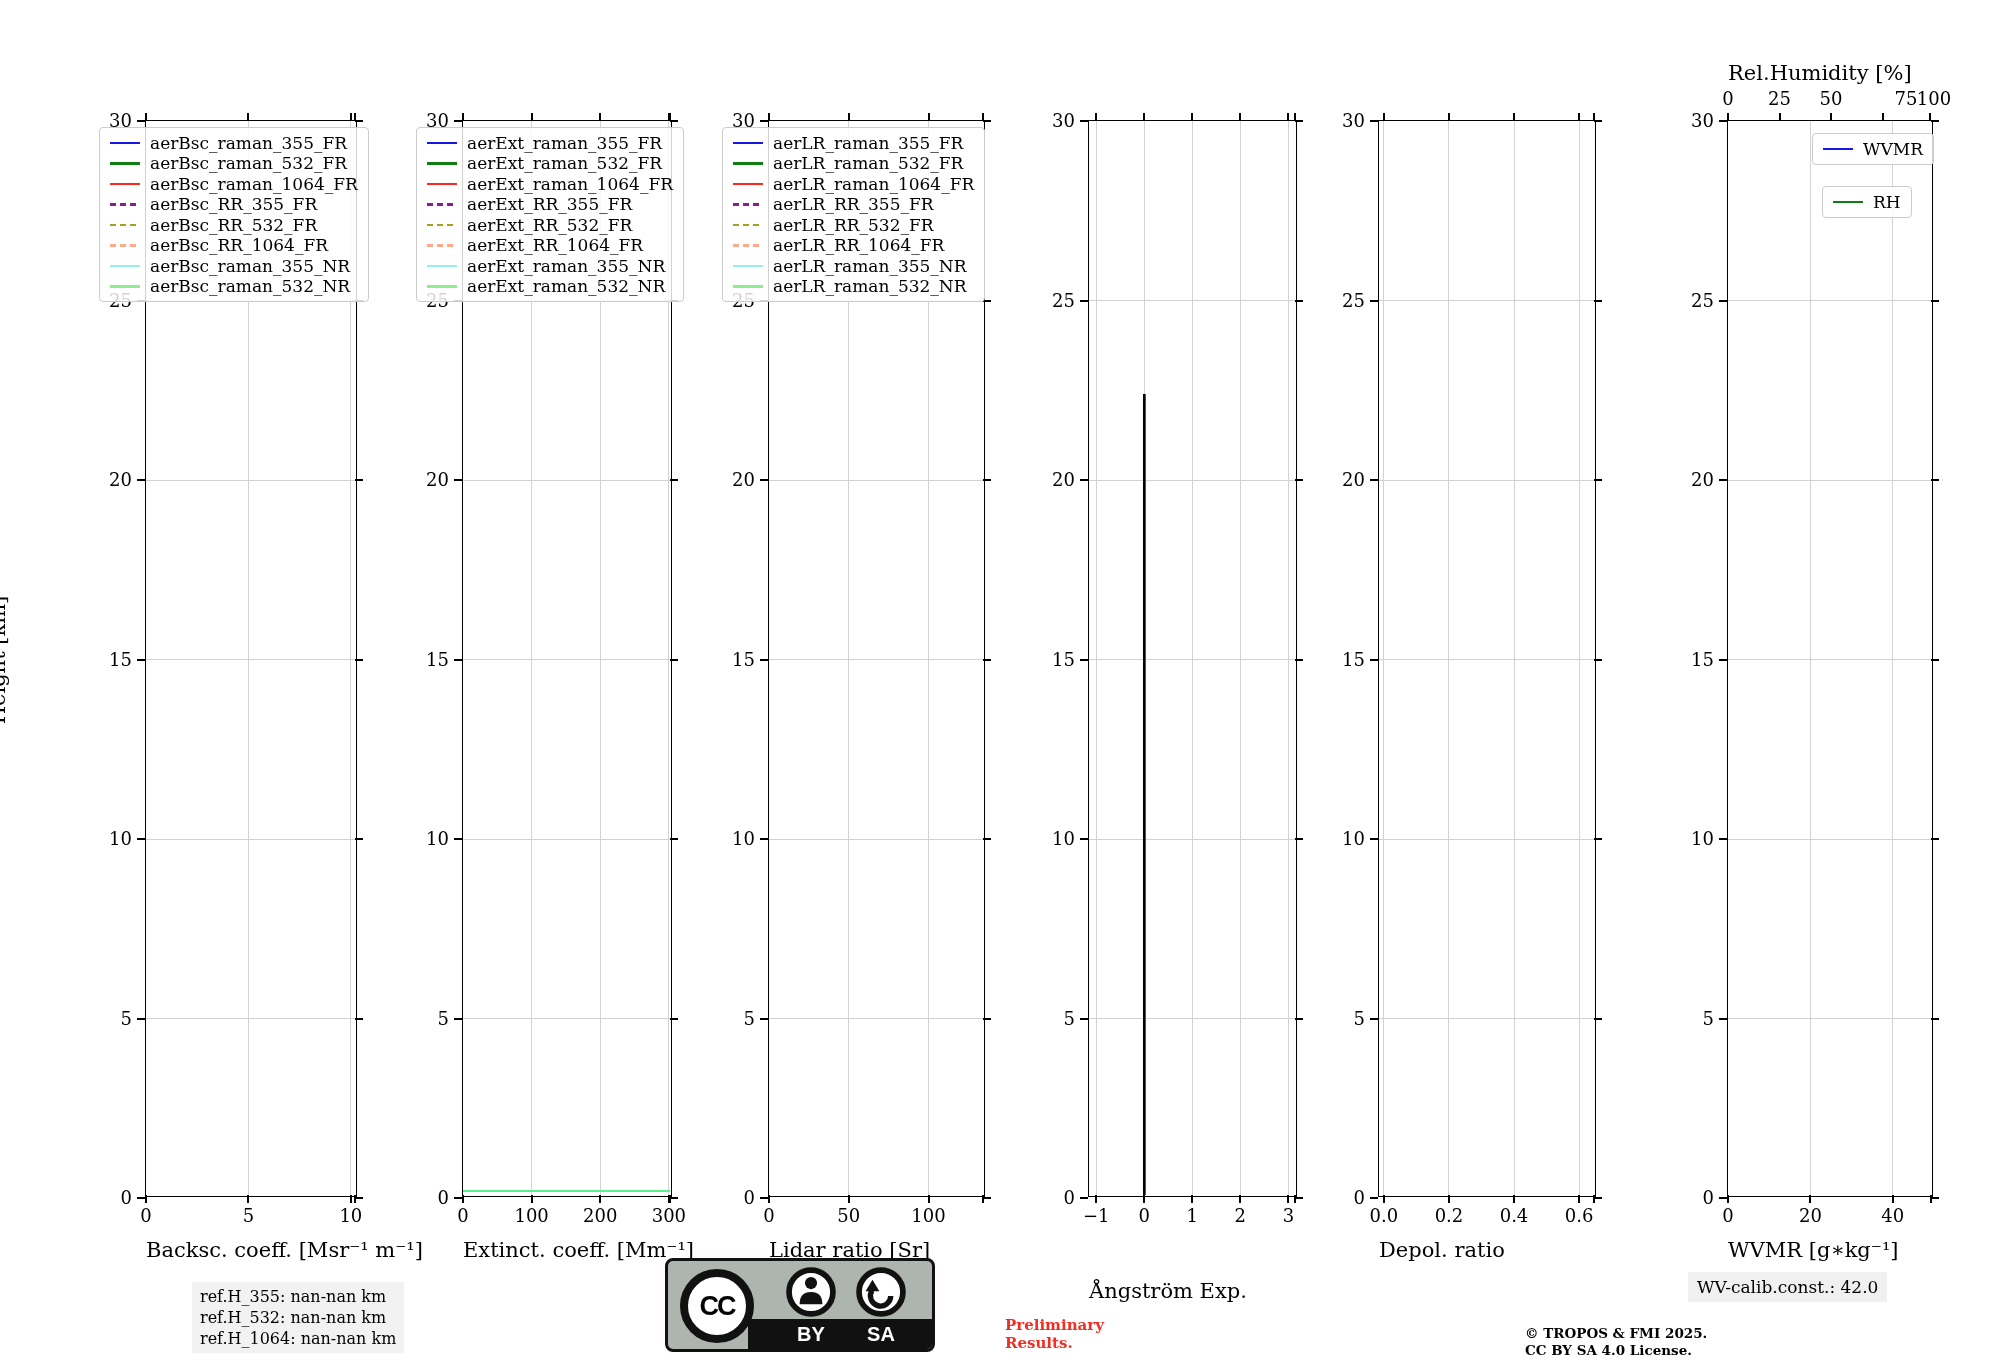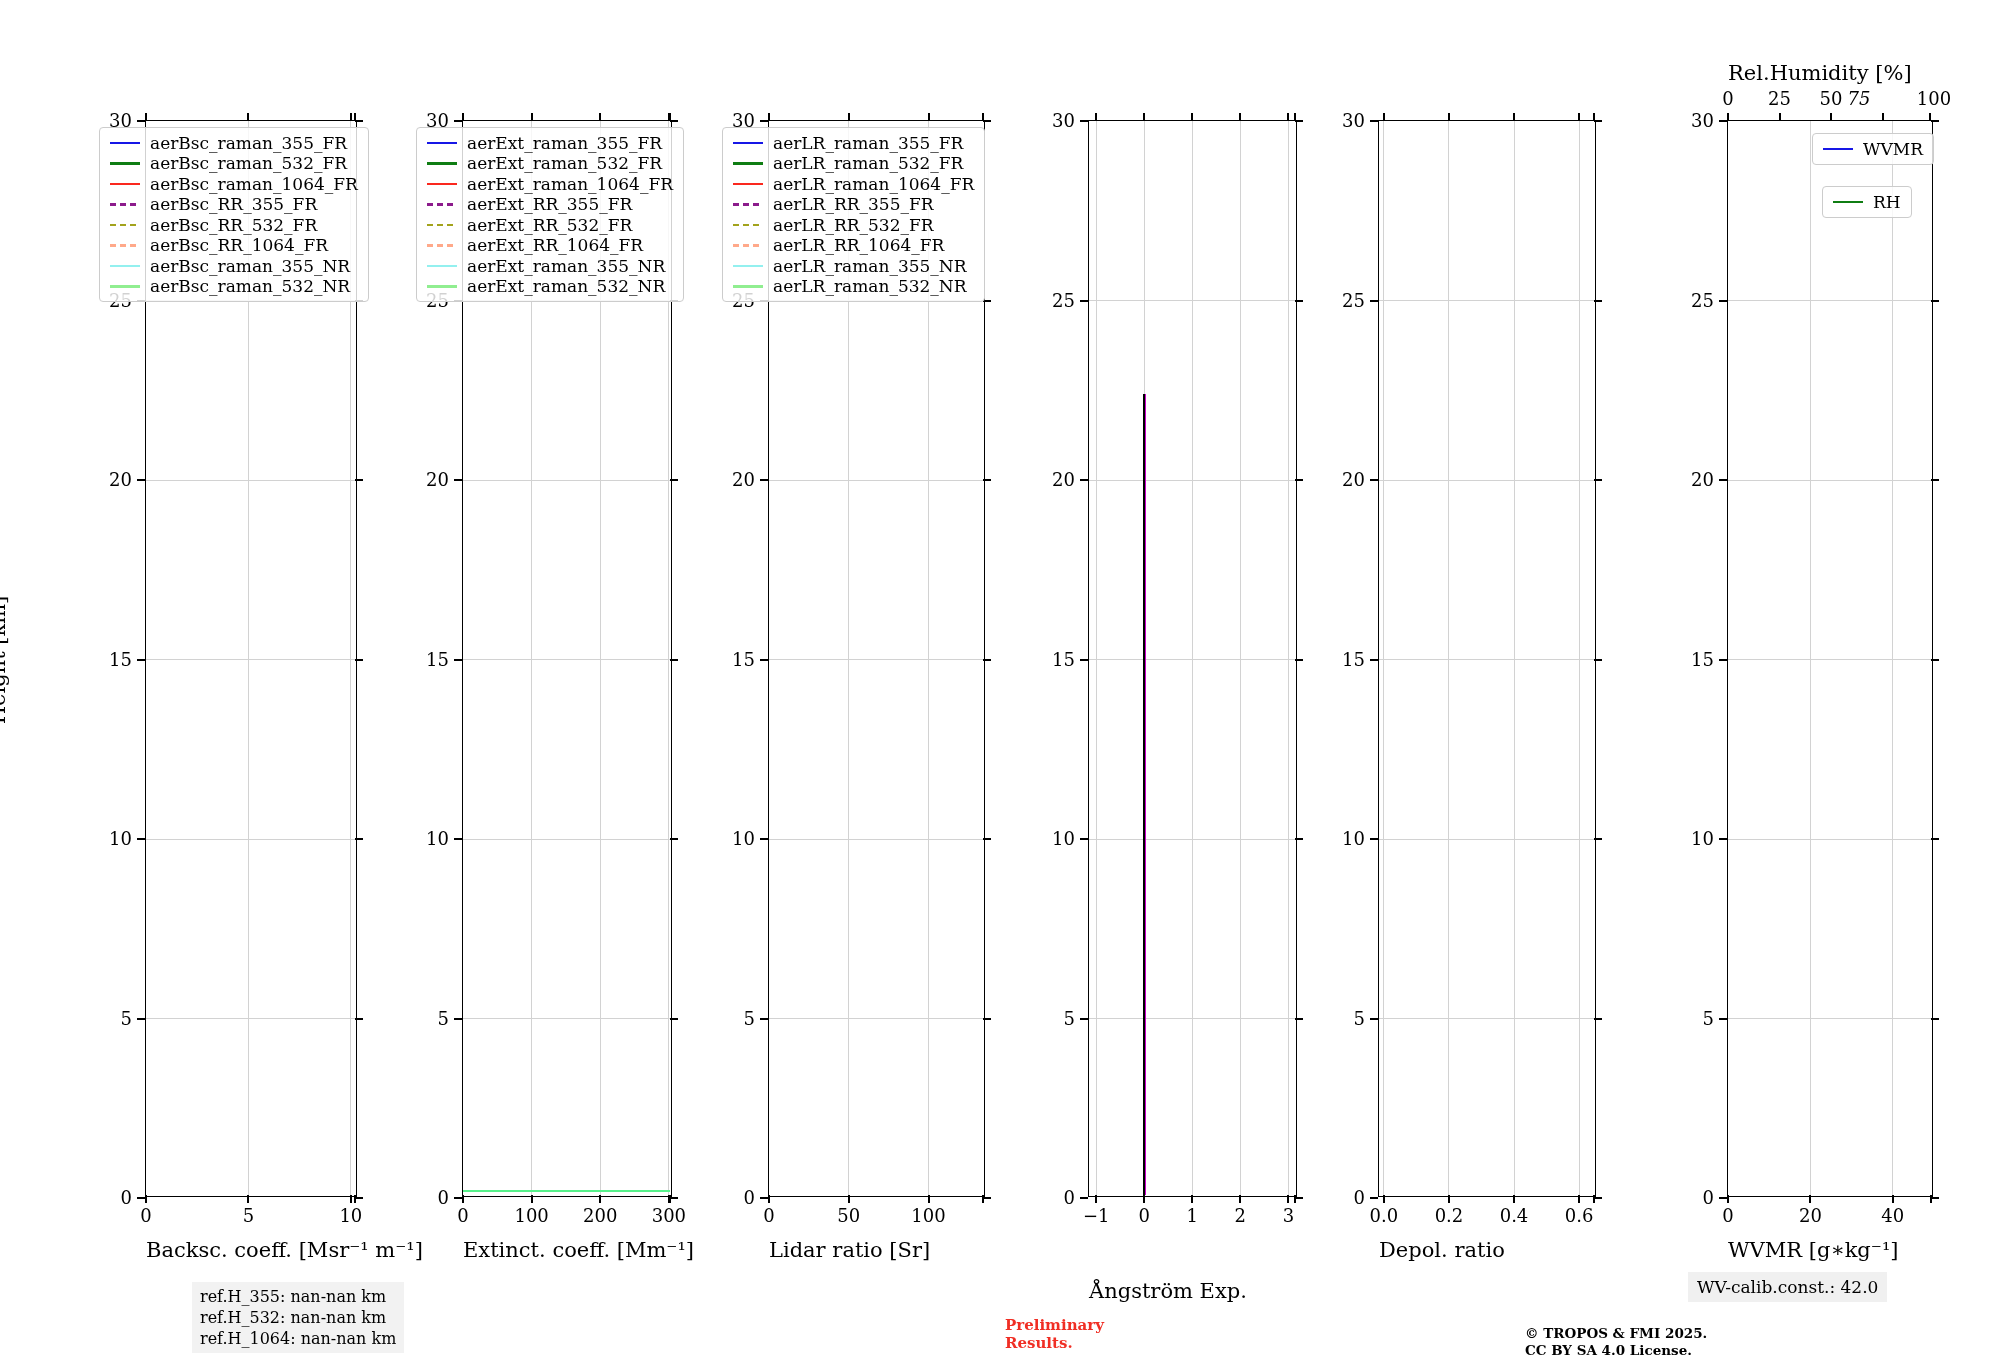--- a/index.html
+++ b/index.html
@@ -52,20 +52,38 @@
 <body>
 
 <div id="figure">
 
   <div class="figtext refh-box">
     <div>ref.H_355: nan-nan km</div>
     <div>ref.H_532: nan-nan km</div>
     <div>ref.H_1064: nan-nan km</div>
   </div>
 
+  <div class="cc-badge">
+    <div class="cc-band"></div>
+    <div class="cc-circle">
+      <span>CC</span>
+    </div>
+    <svg class="cc-ic cc-by-ic" viewBox="0 0 64 64">
+      <circle cx="32" cy="32" r="27" fill="#fff" stroke="#111" stroke-width="7"></circle>
+      <circle cx="32" cy="21" r="7.5" fill="#111"></circle>
+      <path d="M18 47 q0 -15 14 -15 q14 0 14 15 z" fill="#111"></path>
+    </svg>
+    <svg class="cc-ic cc-sa-ic" viewBox="0 0 64 64">
+      <circle cx="32" cy="32" r="27" fill="#fff" stroke="#111" stroke-width="7"></circle>
+      <path d="M21 30 a12.5 12.5 0 1 0 23 7" fill="none" stroke="#111" stroke-width="6.5"></path>
+      <polygon points="13,31 30,31 21.5,17" fill="#111"></polygon>
+    </svg>
+    <span class="cc-word cc-by-w">BY</span>
+    <span class="cc-word cc-sa-w">SA</span>
+  </div>
 
   <div class="figtext prelim">
     <div>Preliminary</div>
     <div>Results.</div>
   </div>
 
   <div class="figtext copyright">
     <div>© TROPOS &amp; FMI 2025.</div>
     <div>CC BY SA 4.0 License.</div>
   </div>
@@ -442,21 +460,21 @@
       <div class="tlab" style="left: 129.8px; top: 1085px; width: 70px; text-align: center;">40</div>
       <div class="tick" style="left: 202px; top: 1074px; width: 2px; height: 8px;"></div>
       <div class="xlab" style="left: 0px; top: 1117px; width: 206px;">WVMR [g∗kg⁻¹]</div>
       <div class="tick" style="left: -1px; top: -8px; width: 2px; height: 8px;"></div>
       <div class="tlab" style="left: -35px; top: -32px; width: 70px; text-align: center;">0</div>
       <div class="tick" style="left: 50.5px; top: -8px; width: 2px; height: 8px;"></div>
       <div class="tlab" style="left: 16.5px; top: -32px; width: 70px; text-align: center;">25</div>
       <div class="tick" style="left: 102px; top: -8px; width: 2px; height: 8px;"></div>
       <div class="tlab" style="left: 68px; top: -32px; width: 70px; text-align: center;">50</div>
       <div class="tick" style="left: 153.5px; top: -8px; width: 2px; height: 8px;"></div>
-      <div class="tlab" style="left: 119.5px; top: -32px; width: 70px; text-align: left; font-style: italic;">75</div>
+      <div class="tlab" style="left: 119.5px; top: -32px; width: 70px; text-align: right;">75</div>
       <div class="tick" style="left: 201px; top: -8px; width: 2px; height: 8px;"></div>
       <div class="tlab" style="left: 171px; top: -32px; width: 70px; text-align: center;">100</div>
       <div class="xlab" style="left: 0px; top: -60px; width: 206px;">Rel.Humidity [%]</div>
       <div class="legend-box" style="left: 84px; top: 12px;">
         <div class="legend-row">
           <div class="legend-sample" style="background: rgb(23, 23, 230);"></div>
           <div class="legend-label">WVMR</div>
         </div>
       </div>
       <div class="legend-box" style="left: 94px; top: 65px;">

